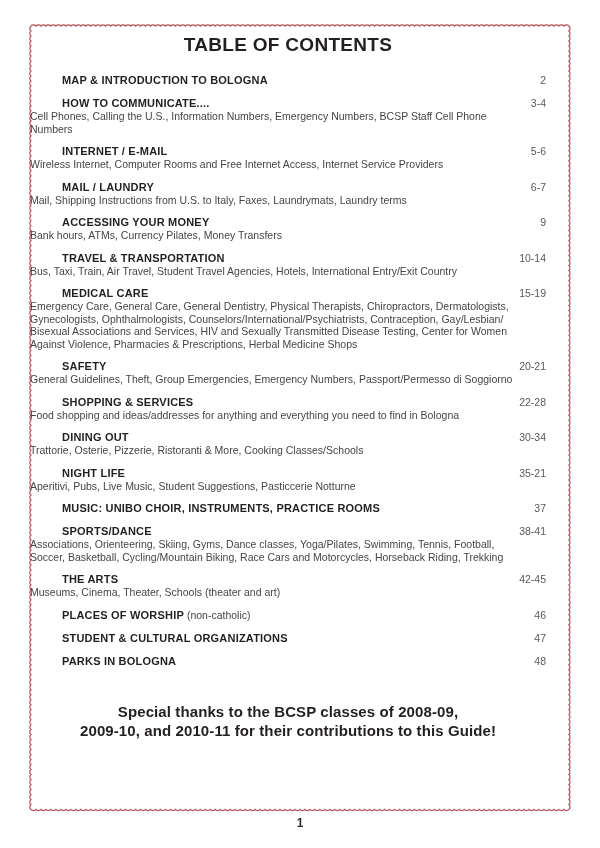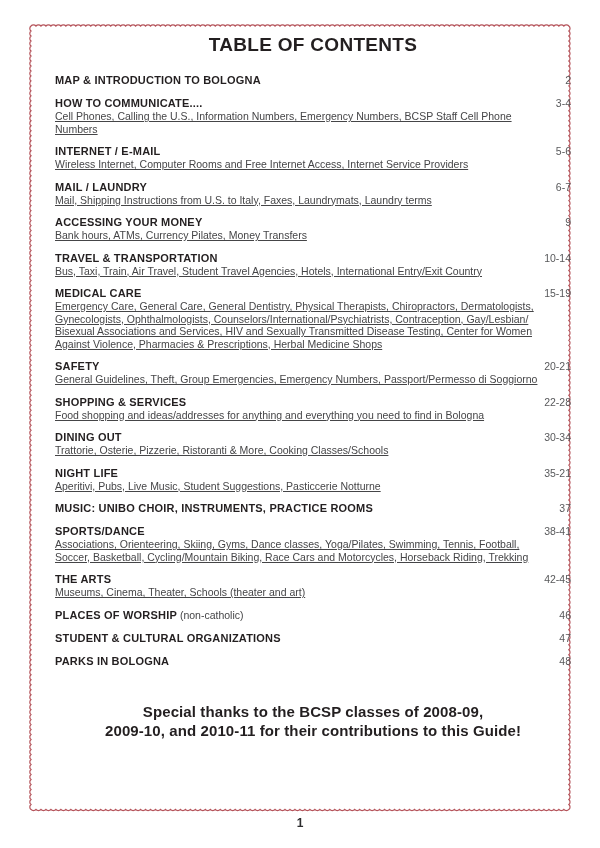--- a/index.html
+++ b/index.html
@@ -19,21 +19,21 @@
     overflow: hidden;
   }
   #border-svg {
     position: absolute;
     left: 0; top: 0;
     width: 600px; height: 848px;
     pointer-events: none;
   }
   .content {
     position: absolute;
-    left: 55px;
+    left: 30px;
     top: 34px;
     width: 516px;
   }
   .doc-title {
     margin: 0 0 18px 0;
     text-align: center;
     font-size: 19px;
     font-weight: 700;
     letter-spacing: 0.3px;
     color: #231f20;
@@ -44,39 +44,39 @@
     display: flex;
     justify-content: space-between;
     align-items: baseline;
     line-height: 13px;
   }
   .entry-title {
     font-size: 11px;
     font-weight: 700;
     letter-spacing: 0.2px;
     color: #231f20;
+    padding-left: 32px;
   }
   .entry-title-suffix {
     font-size: 10.5px;
     font-weight: 400;
     letter-spacing: 0;
     color: #454547;
   }
   .entry-pages {
     font-size: 10.5px;
     font-weight: 400;
     color: #58595b;
     padding-left: 8px;
     white-space: nowrap;
   }
   .entry-subtitle {
     font-size: 10.5px;
     color: #454547;
     line-height: 12.5px;
-    text-decoration: underline;
   }
   .entry-subtitle div { white-space: nowrap; }
   .footer-note {
     margin-top: 34px;
     text-align: center;
     font-size: 15px;
     font-weight: 700;
     line-height: 1.32;
     letter-spacing: 0.1px;
     color: #231f20;

